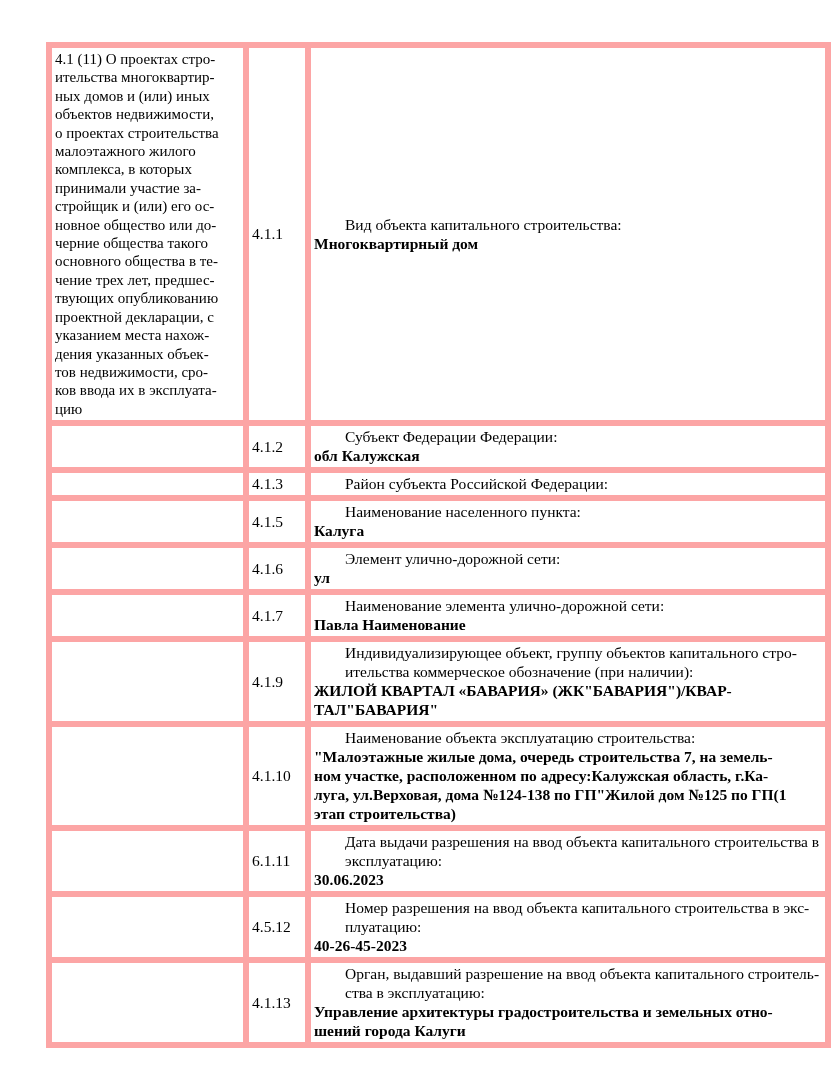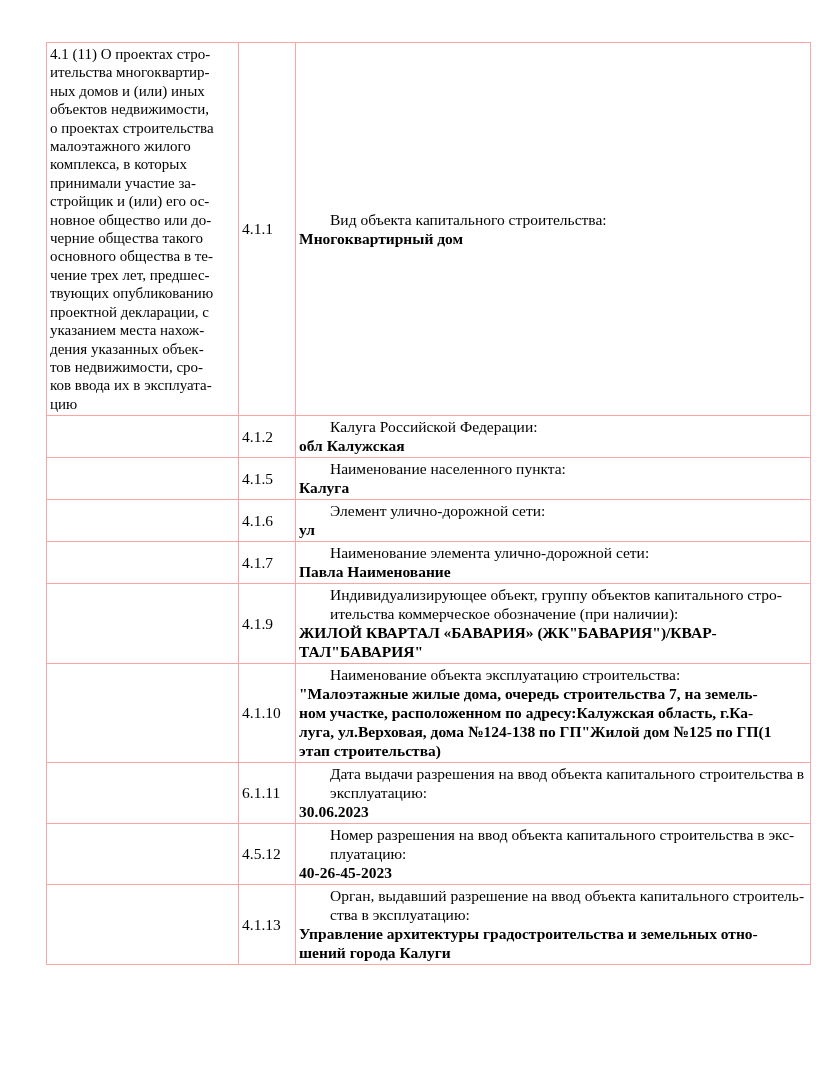--- a/index.html
+++ b/index.html
@@ -13,21 +13,21 @@
     overflow: hidden;
   }
   table.doc-table {
     position: absolute;
     left: 46px;
     top: 42px;
     border-collapse: collapse;
     table-layout: fixed;
   }
   table.doc-table td {
-    border: 1px solid #fca5a5;
+    border: 6px solid #fca5a5;
     overflow: hidden;
   }
   td.cell-desc {
     width: 186px;
     vertical-align: top;
     padding: 2px 2px 2px 3px;
     font-size: 15px;
     line-height: 18.4px;
     white-space: pre-line;
   }
@@ -79,22 +79,30 @@
         <td class="cell-num">4.1.1</td>
         <td class="cell-content">
           <span class="field-label">Вид объекта капитального строительства:</span>
           <span class="field-value-line"><span class="field-value">Многоквартирный дом</span></span>
         </td>
       </tr>
       <tr>
         <td class="cell-desc"></td>
         <td class="cell-num">4.1.2</td>
         <td class="cell-content">
-          <span class="field-label">Калуга Российской Федерации:</span>
+          <span class="field-label">Субъект Федерации Федерации:</span>
           <span class="field-value-line"><span class="field-value">обл Калужская</span></span>
+        </td>
+      </tr>
+      <tr>
+        <td class="cell-desc"></td>
+        <td class="cell-num">4.1.3</td>
+        <td class="cell-content">
+          <span class="field-label">Район субъекта Российской Федерации:</span>
+          <span class="field-value-line"><span class="field-value"></span></span>
         </td>
       </tr>
       <tr>
         <td class="cell-desc"></td>
         <td class="cell-num">4.1.5</td>
         <td class="cell-content">
           <span class="field-label">Наименование населенного пункта:</span>
           <span class="field-value-line"><span class="field-value">Калуга</span></span>
         </td>
       </tr>

